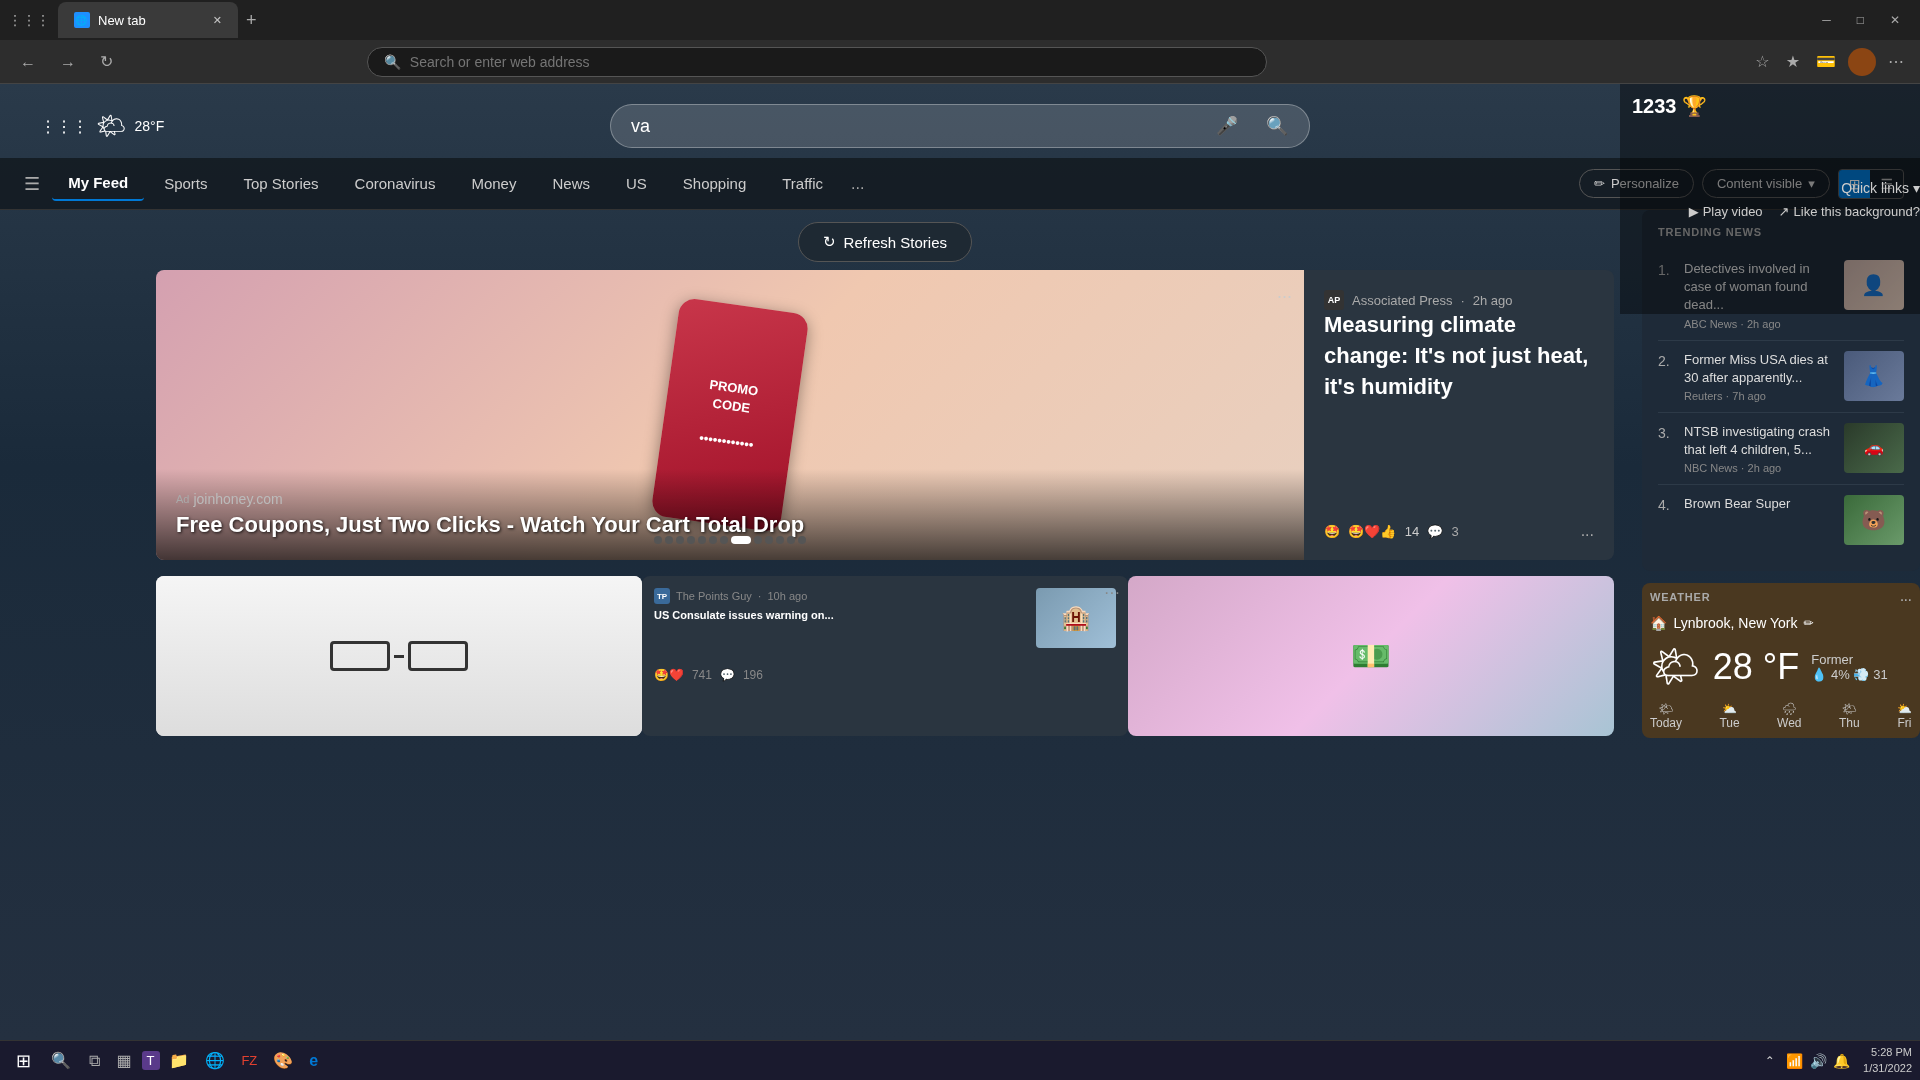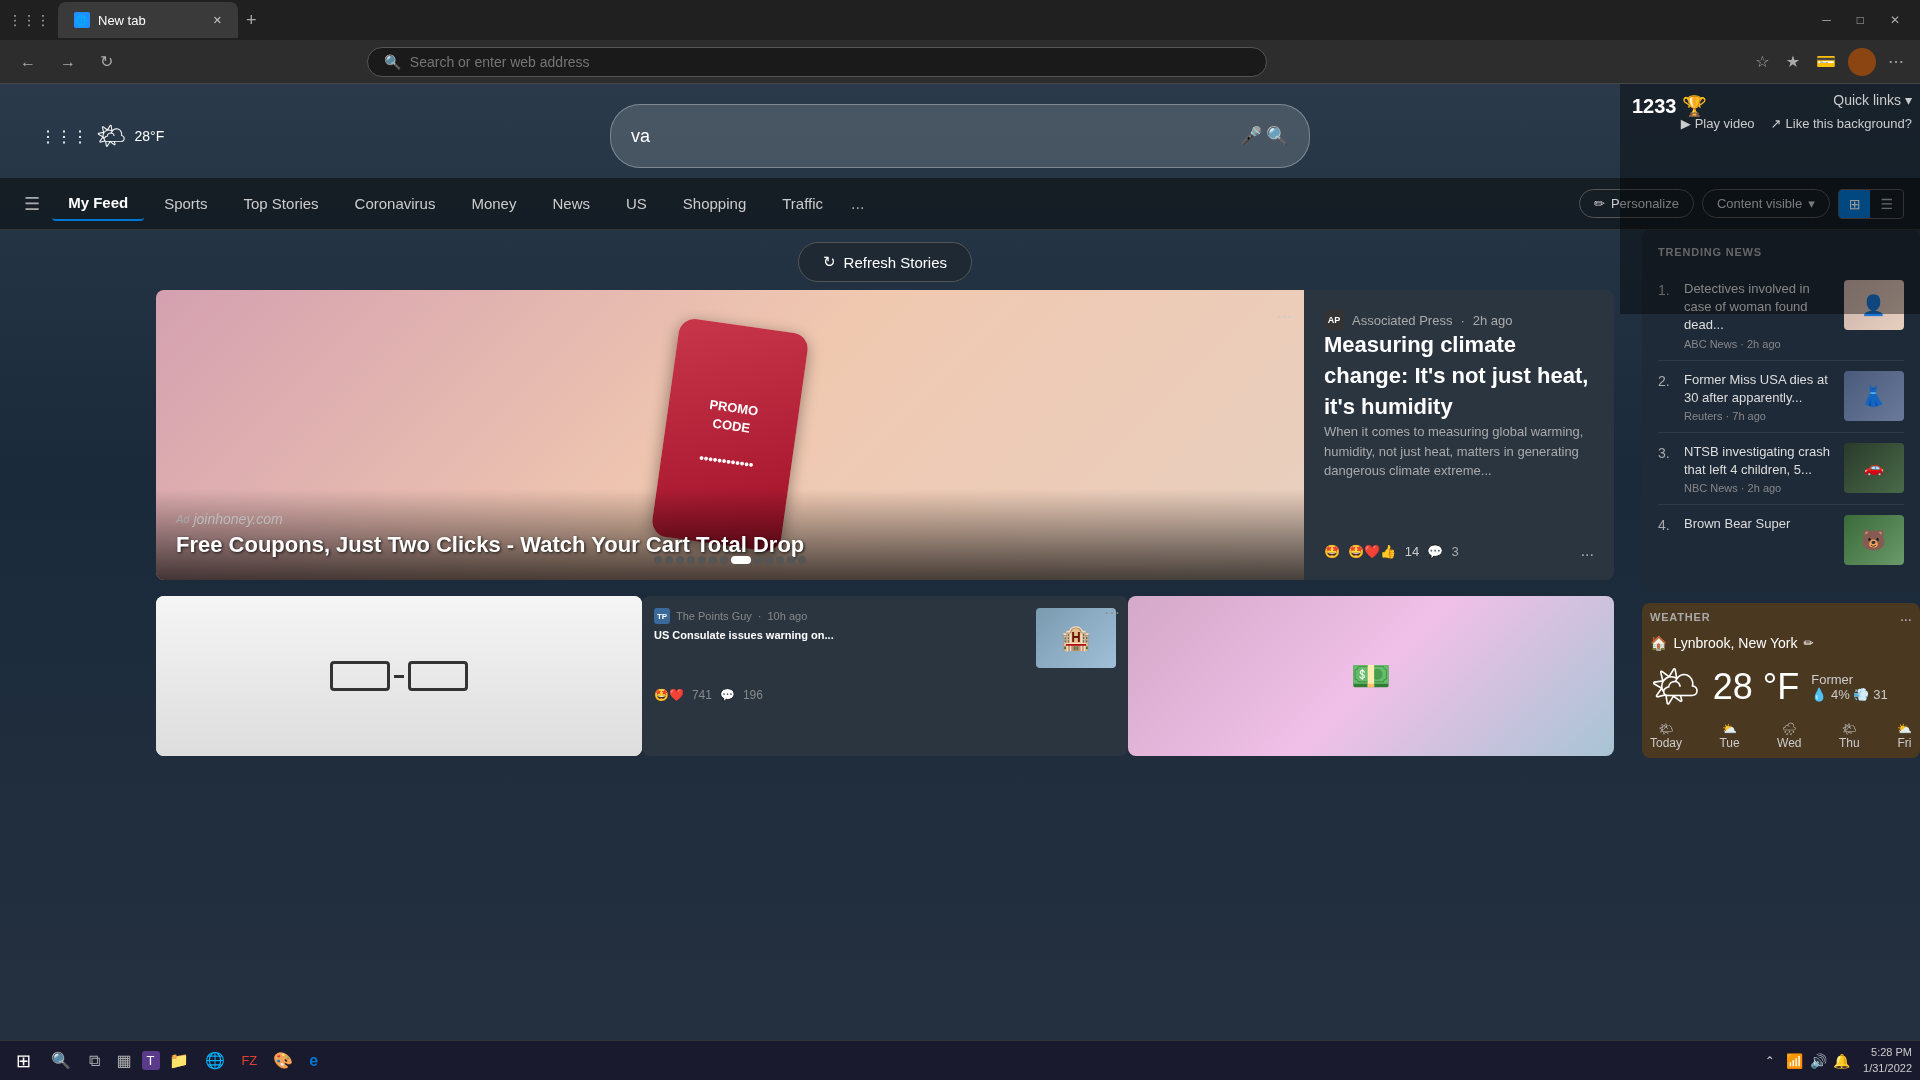--- a/index.html
+++ b/index.html
@@ -173,25 +173,25 @@
       gap: 8px;
       font-size: 14px;
     }
     .weather-icon {
       font-size: 24px;
     }
     .search-box {
       background: rgba(255,255,255,0.15);
       border: 1px solid rgba(255,255,255,0.3);
       border-radius: 30px;
-      padding: 20px 20px;
+      padding: 10px 20px;
       width: 700px;
       display: flex;
       align-items: center;
-      gap: 4px;
+      gap: 28px;
     }
     .search-box input {
       background: none;
       border: none;
       color: #fff;
       font-size: 18px;
       flex: 1;
       outline: none;
     }
     .search-icon-btn {
@@ -205,22 +205,22 @@
     
     .top-right-panel {
       position: absolute;
       right: 0;
       top: 0;
       width: 300px;
       height: 230px;
       background: rgba(0,0,0,0.4);
       display: flex;
       flex-direction: column;
-      justify-content: flex-start;
-      padding: 8px;
+      justify-content: center;
+      padding: 0;
       gap: 8px;
     }
     .top-right-score {
       position: absolute;
       top: 10px;
       left: 12px;
       font-size: 20px;
       font-weight: bold;
     }
     .quick-links-btn {
@@ -389,21 +389,20 @@
       padding: 20px;
       background: linear-gradient(transparent, rgba(0,0,0,0.7));
     }
     .ad-badge {
       display: inline-flex;
       align-items: center;
       gap: 4px;
       font-size: 11px;
       color: #aaa;
       margin-bottom: 4px;
-      font-style: italic;
     }
     .featured-left-title {
       font-size: 22px;
       font-weight: 700;
       color: #fff;
       text-shadow: 1px 1px 3px rgba(0,0,0,0.8);
       line-height: 1.3;
     }
     .featured-right {
       width: 310px;
@@ -874,21 +873,20 @@
         </div>
         <div class="featured-right">
           <div>
             <div class="featured-right-source">
               <div class="source-logo">AP</div>
               <span>Associated Press</span>
               <span>·</span>
               <span>2h ago</span>
             </div>
             <div class="featured-right-title">Measuring climate change: It's not just heat, it's humidity</div>
-            <div class="featured-right-desc">When it comes to measuring global warming, humidity, not just heat, matters in generating dangerous climate extreme...</div>
           </div>
           <div class="featured-right-footer">
             <div class="reaction-bar">
               <span>🤩</span>
               <span>🤩❤️👍</span>
               <span style="font-size:13px; color:#ccc;">14</span>
               <span>💬</span>
               <span>3</span>
             </div>
             <span style="color:#aaa; cursor:pointer;">...</span>

